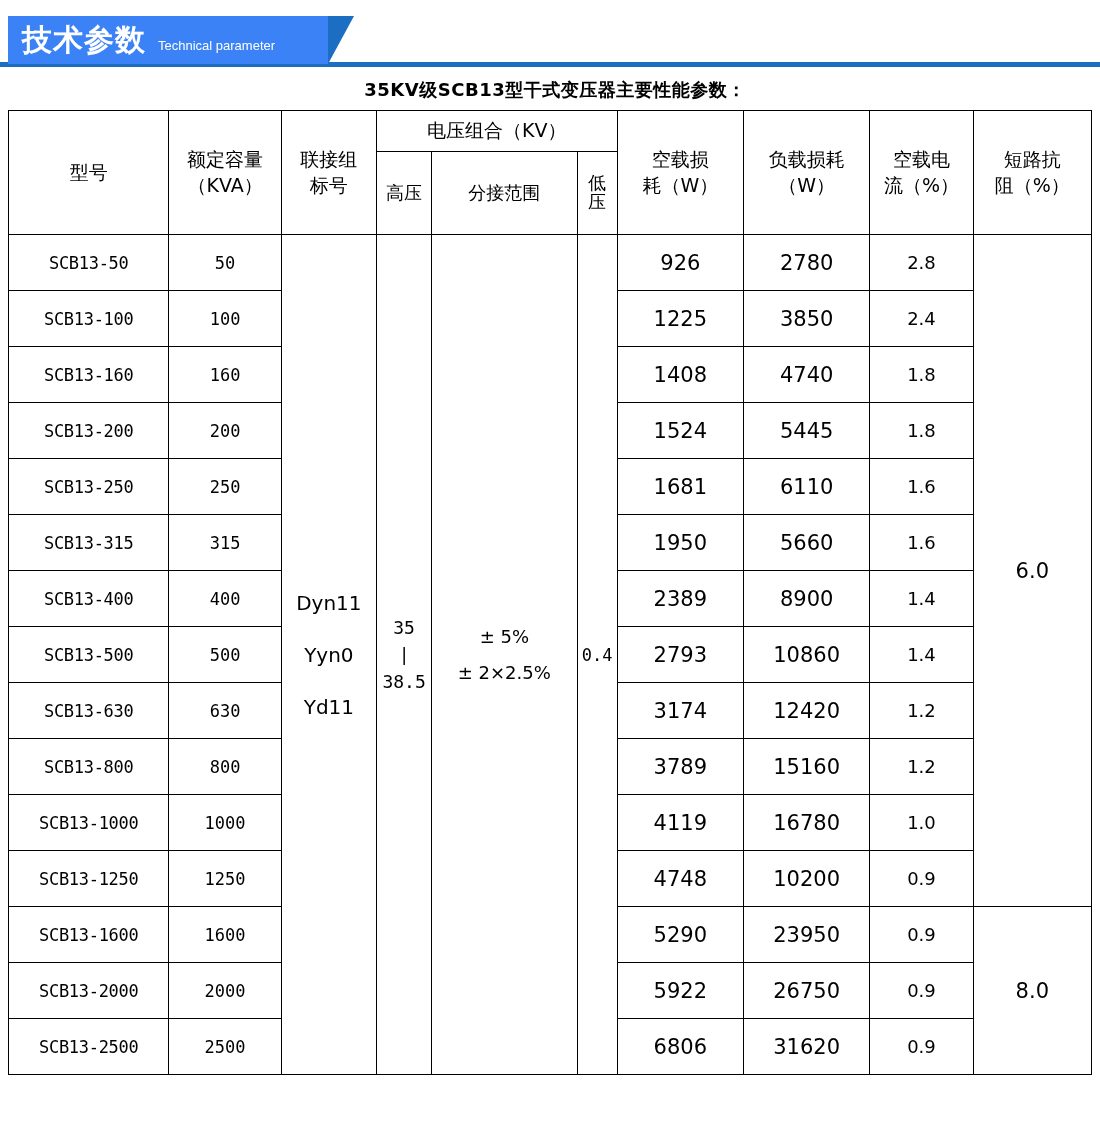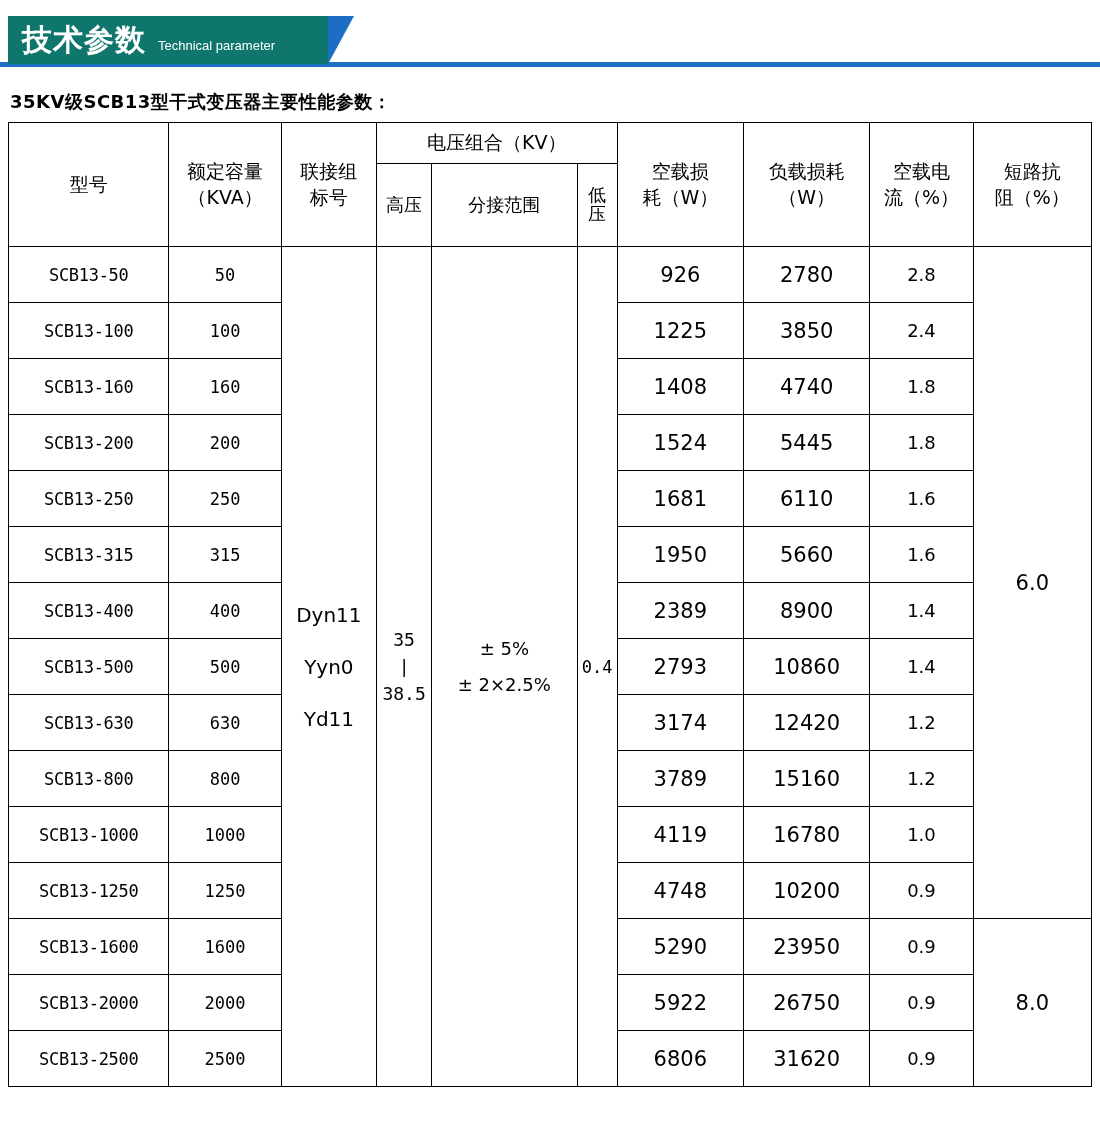--- a/index.html
+++ b/index.html
@@ -29,21 +29,21 @@
     width: 1100px;
     height: 5px;
     background: #1b6ec2;
   }
   .header-tab {
     position: absolute;
     left: 8px;
     top: 16px;
     height: 48px;
     min-width: 320px;
-    background: #0f766e;
+    background: #3b82f6;
     color: #ffffff;
     display: flex;
     align-items: baseline;
     padding: 0 12px 0 14px;
     box-sizing: border-box;
   }
   .header-tab::after {
     content: "";
     position: absolute;
     right: -26px;
@@ -66,22 +66,23 @@
     margin-left: 12px;
     line-height: 48px;
     white-space: nowrap;
   }
 
   
   .subtitle {
     font-family: "DejaVu Sans", sans-serif;
     font-size: 18px;
     font-weight: bold;
-    margin: 12px 0 8px 10px;
+    margin: 0 0 8px 10px;
     letter-spacing: 0.5px;
+    text-align: center;
   }
 
   
   .table-wrap {
     padding: 0 8px;
     box-sizing: border-box;
     width: 1100px;
   }
   table.params {
     border-collapse: collapse;

